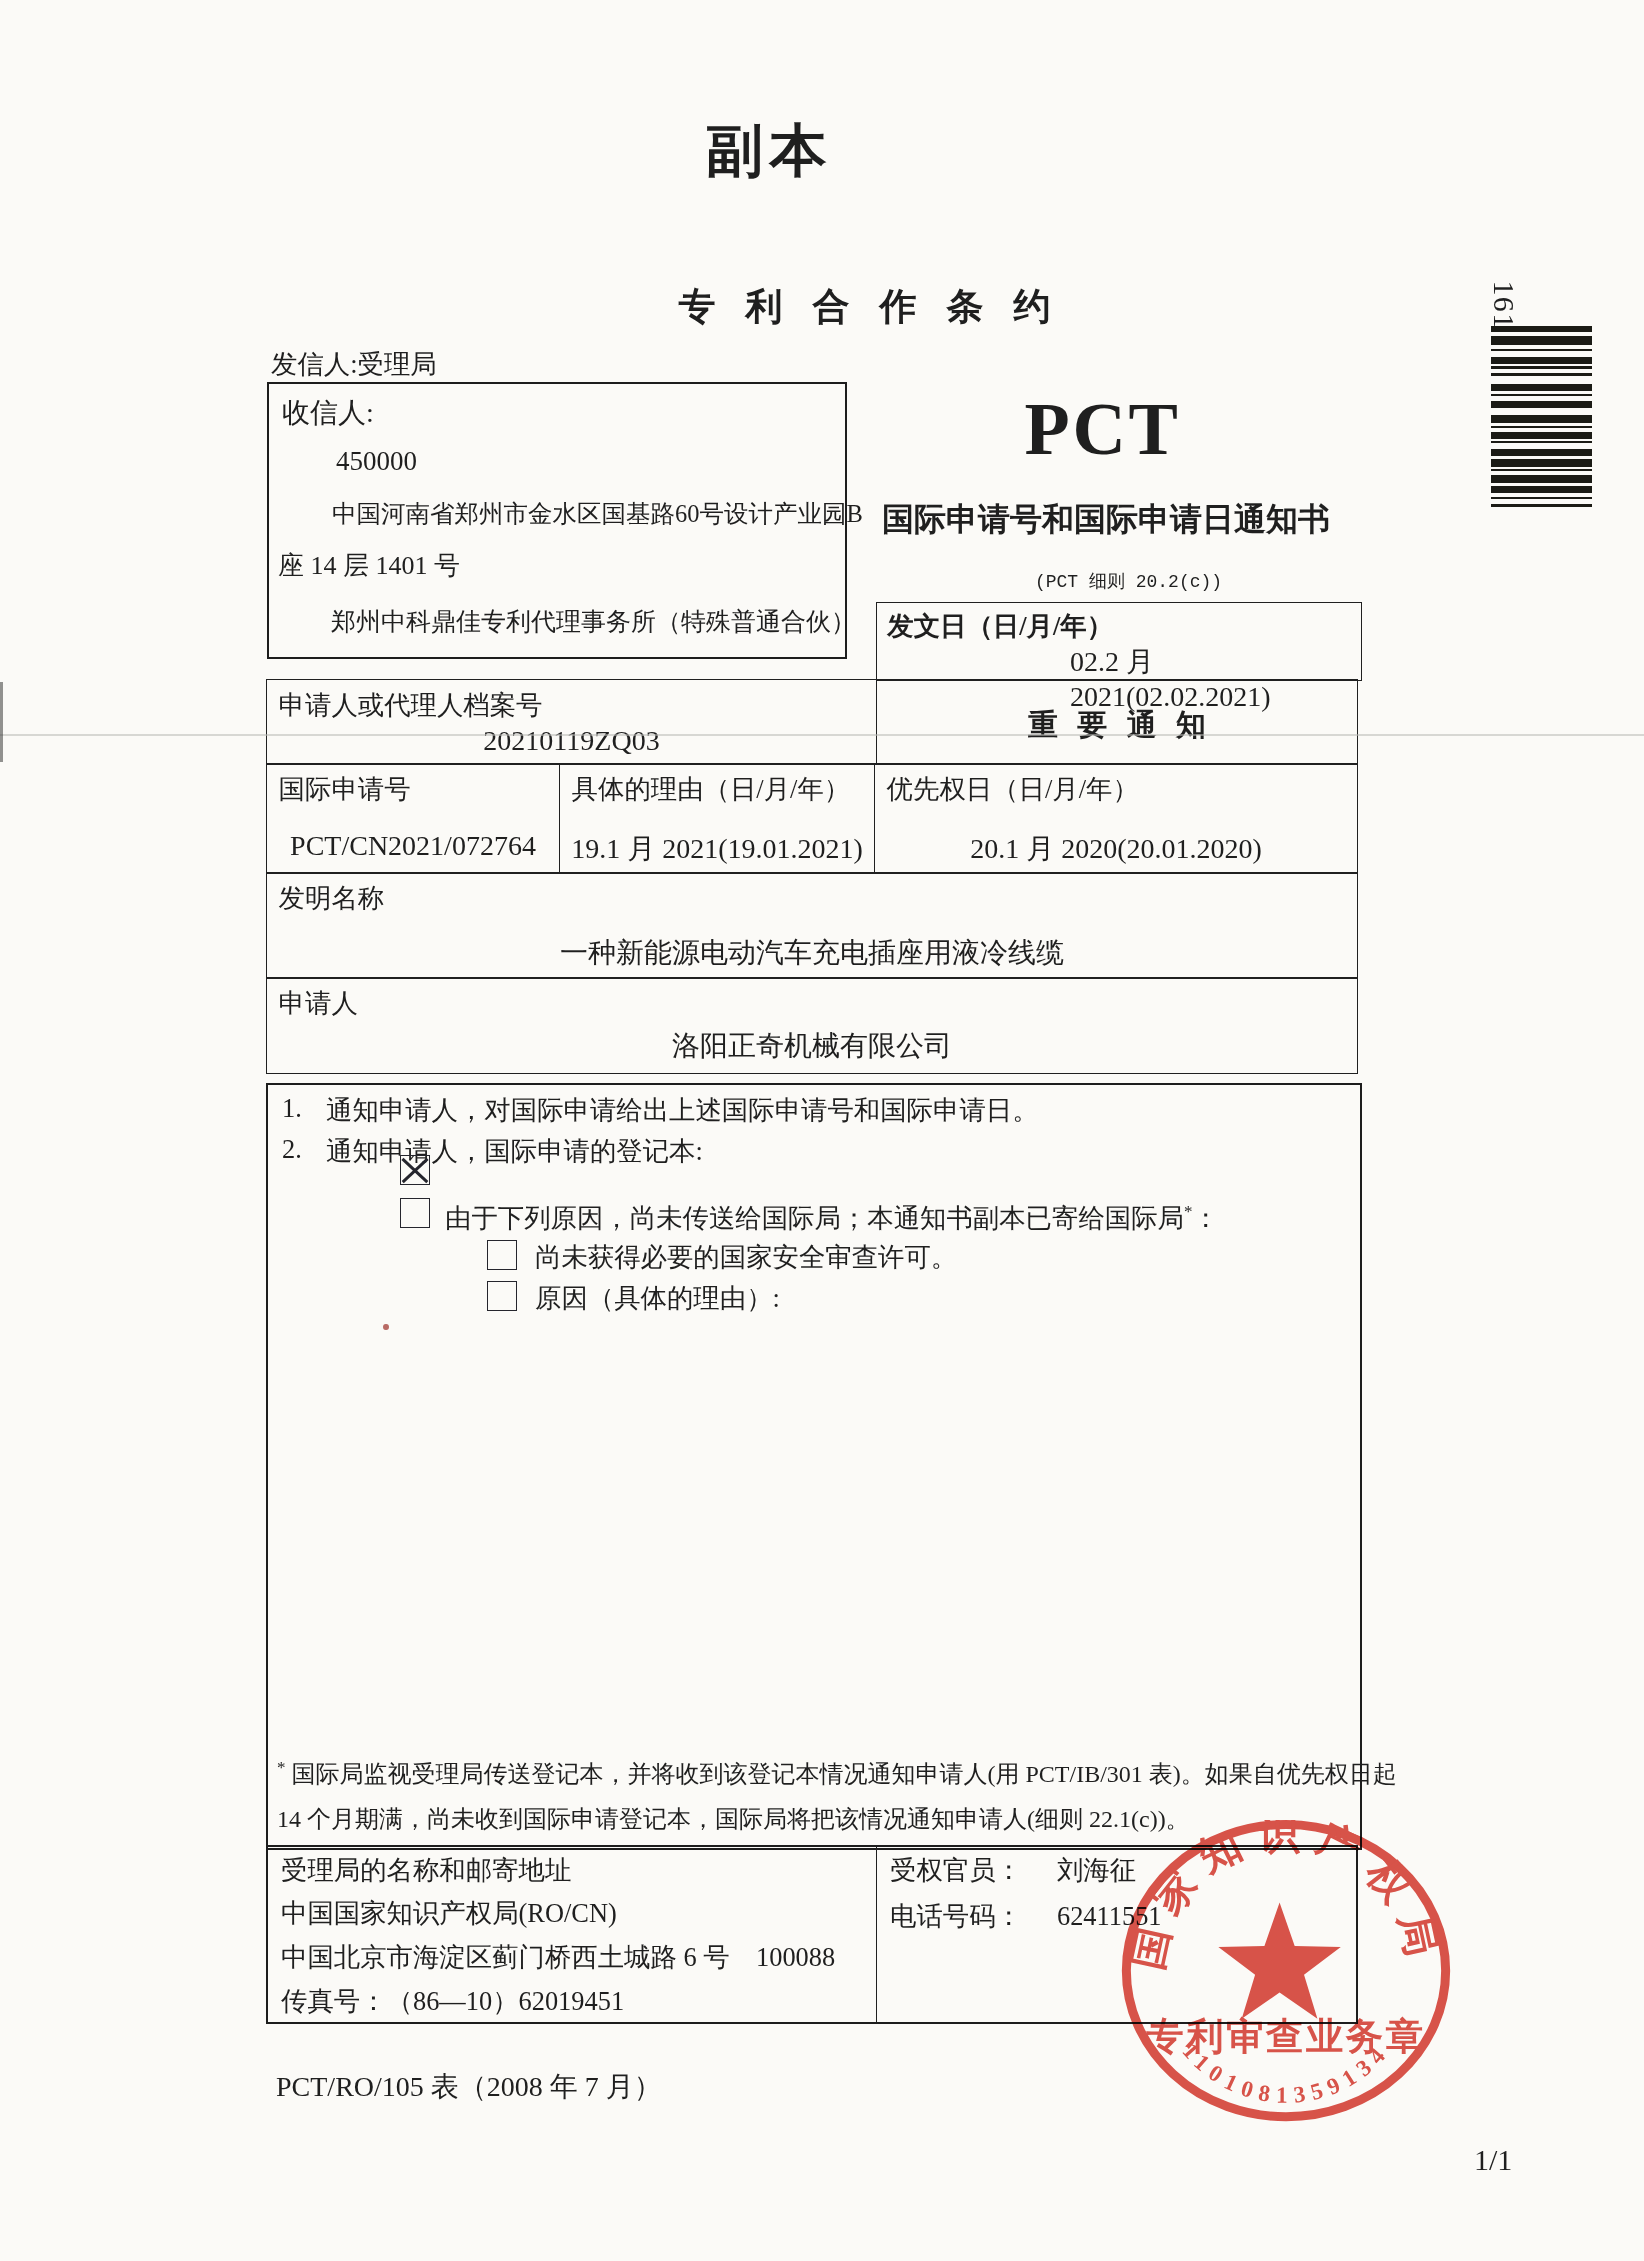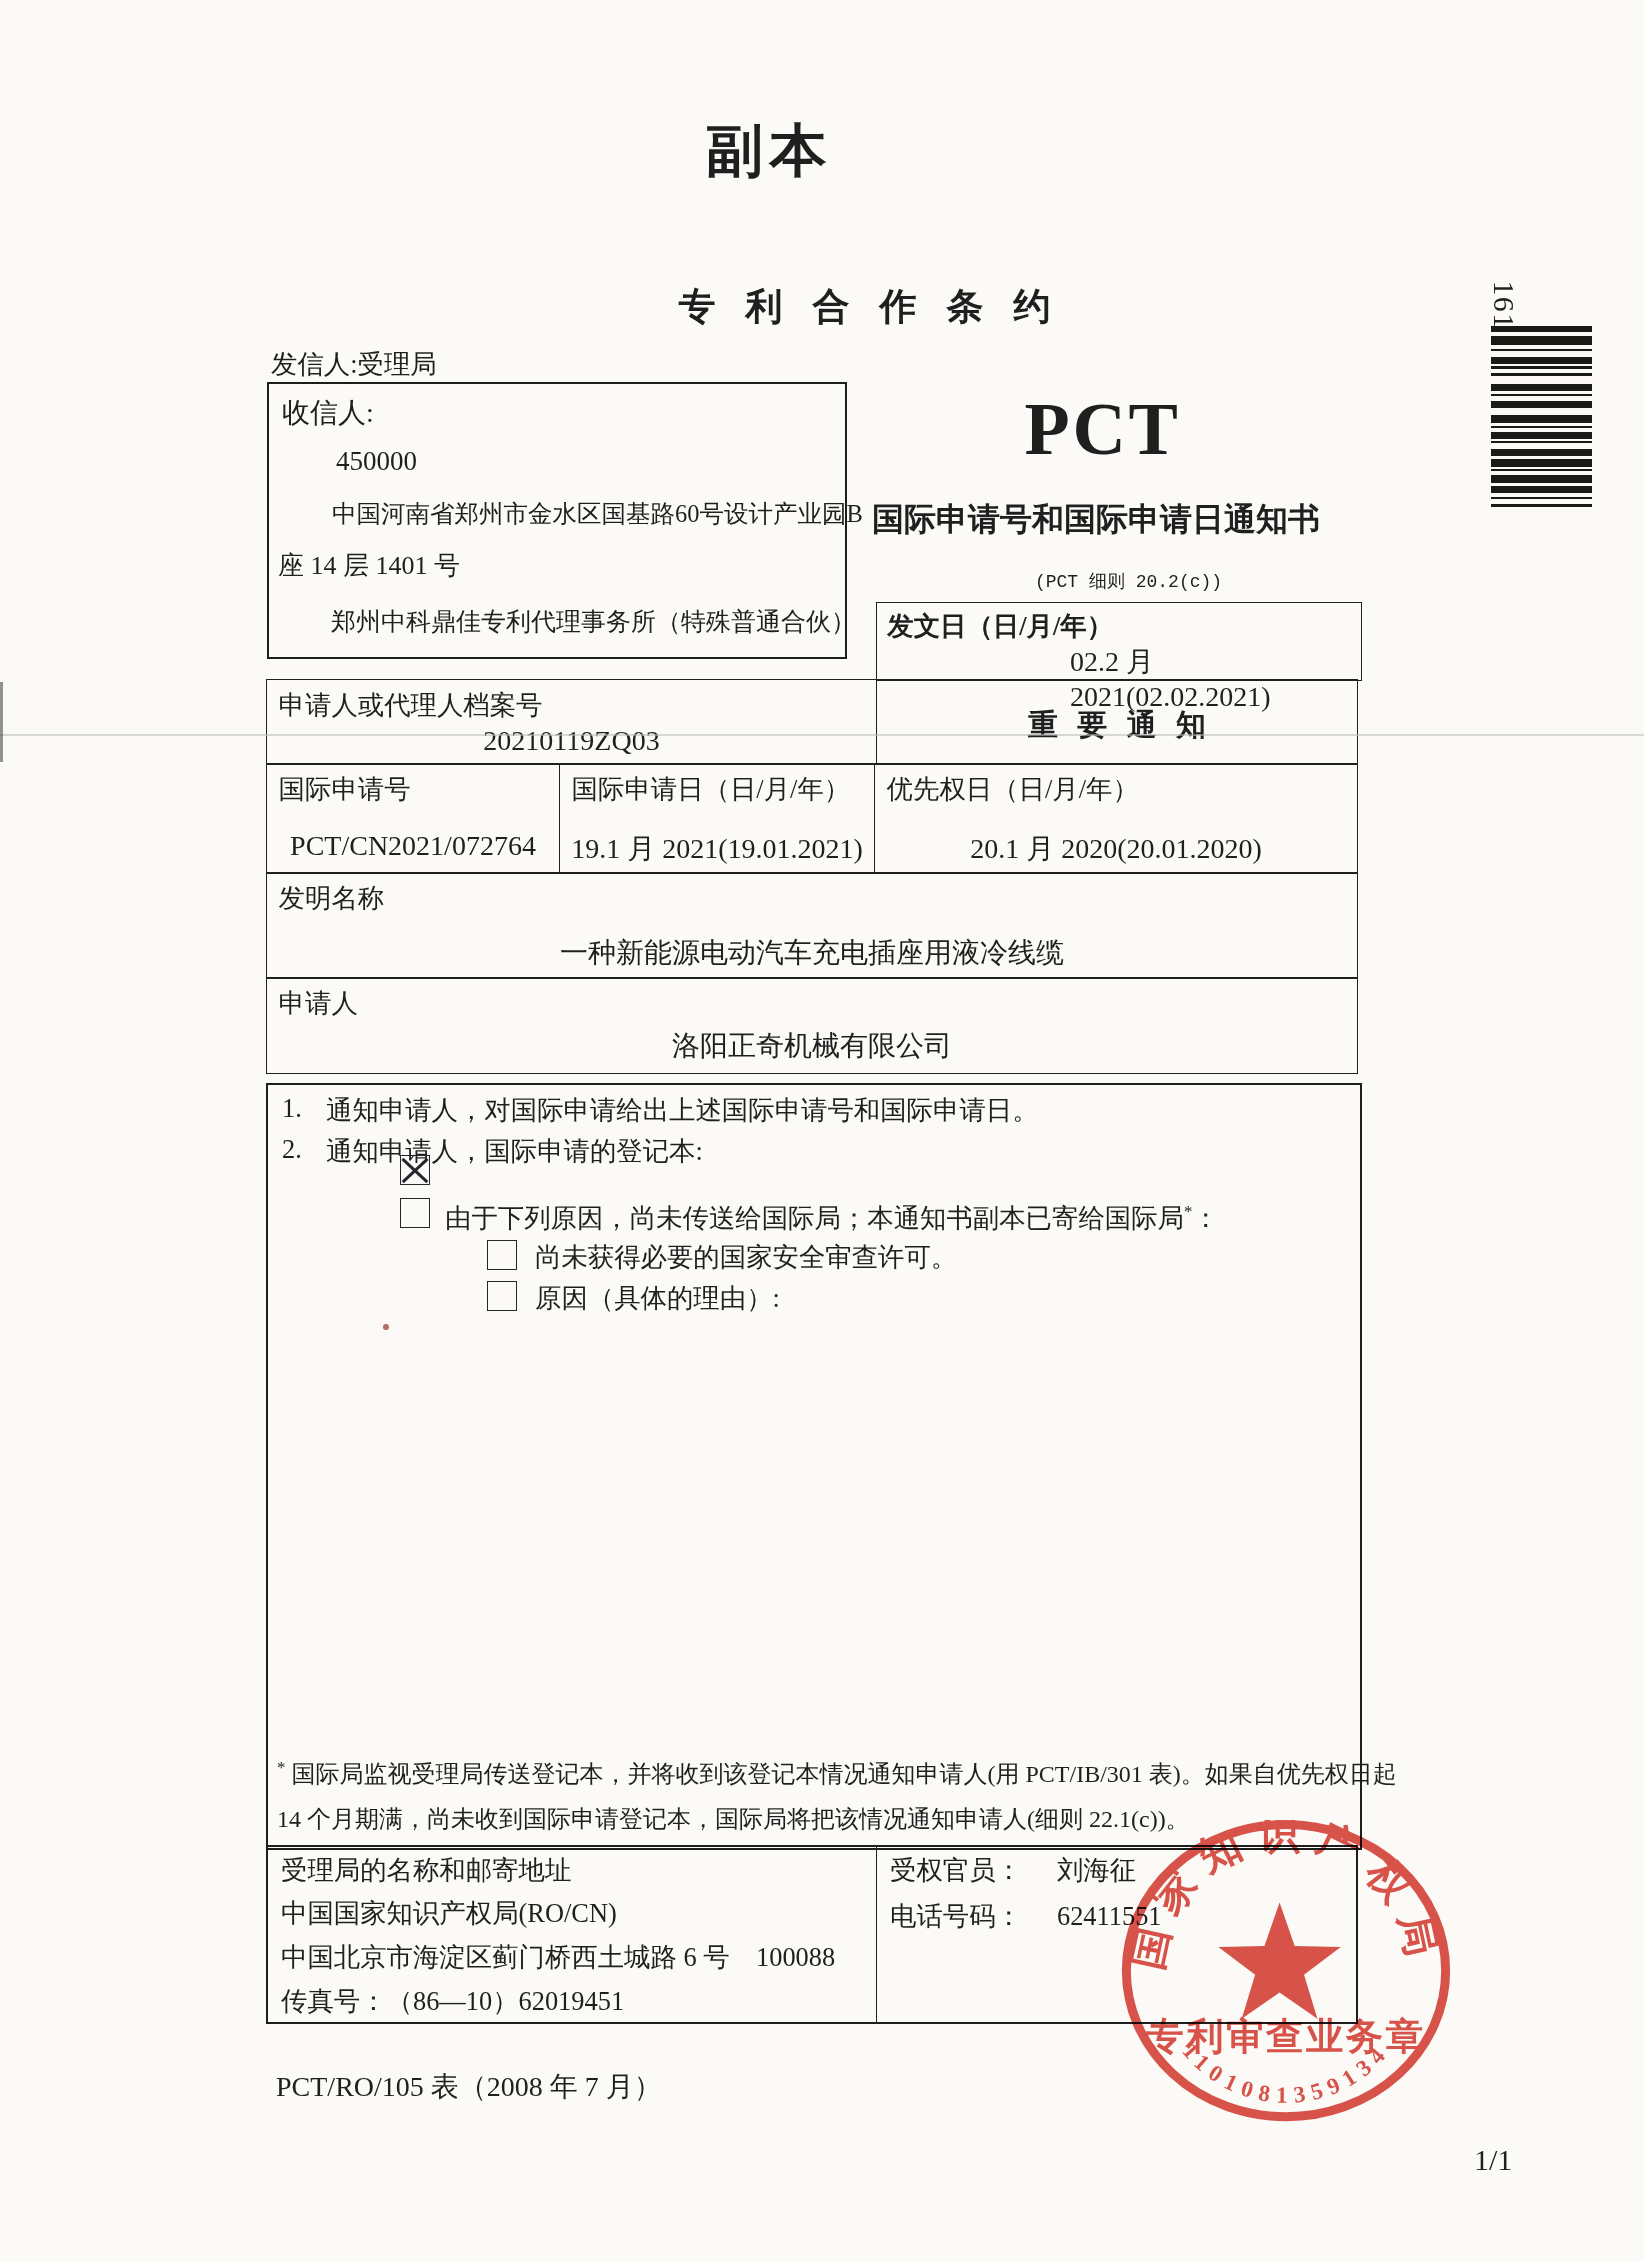--- a/index.html
+++ b/index.html
@@ -16,21 +16,21 @@
   .sender-line{left:271px;top:347px;font-size:26.4px;}
   
   .recipient-box{left:267px;top:382px;width:576px;height:273px;border:2.6px solid #1d1d1d;}
   .recipient-label{left:13px;top:10.3px;font-size:28px;}
   .rec-postal{left:67px;top:62px;font-size:27px;}
   .rec-addr1{left:63px;top:113px;font-size:24.5px;white-space:nowrap;}
   .rec-addr2{left:9px;top:164px;font-size:26px;}
   .rec-agency{left:62px;top:221px;font-size:25px;white-space:nowrap;}
   
   .pct-title{left:967px;top:387px;width:271px;text-align:center;font-size:74px;font-weight:bold;letter-spacing:2.6px;}
-  .notice-title{left:872px;top:498px;width:458px;text-align:left;font-size:32px;font-weight:bold;}
+  .notice-title{left:872px;top:498px;width:458px;text-align:right;font-size:32px;font-weight:bold;}
   .rule-ref{left:903px;top:569px;width:451px;text-align:center;font-size:18px;font-family:Liberation Mono, monospace;}
   
   .date-box{left:876px;top:602px;width:484px;height:77px;border:1.9px solid #202020;}
   .date-label{left:10.3px;top:6.4px;font-size:26.4px;font-weight:bold;}
   .date-value{left:193px;top:40px;font-size:28px;}
   
   .tbl{left:266px;top:679px;width:1092px;}
   .trow{display:flex;border:1.9px solid #202020;border-top-width:1.9px;box-sizing:border-box;position:relative;}
   .trow + .trow{margin-top:-1.9px;}
   .rowA{height:86px;}
@@ -142,21 +142,21 @@
     <div class="cell cellA2">
       <div class="important">重要通知</div>
     </div>
   </div>
   <div class="trow rowB">
     <div class="cell cell-sep cellB1">
       <div class="cell-label">国际申请号</div>
       <div class="cell-value vB">PCT/CN2021/072764</div>
     </div>
     <div class="cell cell-sep cellB2">
-      <div class="cell-label">国际申请日（日/月/年）</div>
+      <div class="cell-label">具体的理由（日/月/年）</div>
       <div class="cell-value vB">19.1 月 2021(19.01.2021)</div>
     </div>
     <div class="cell cellB3">
       <div class="cell-label">优先权日（日/月/年）</div>
       <div class="cell-value vB">20.1 月 2020(20.01.2020)</div>
     </div>
   </div>
   <div class="trow rowD">
     <div class="cell" style="width:100%">
       <div class="cell-label">发明名称</div>

